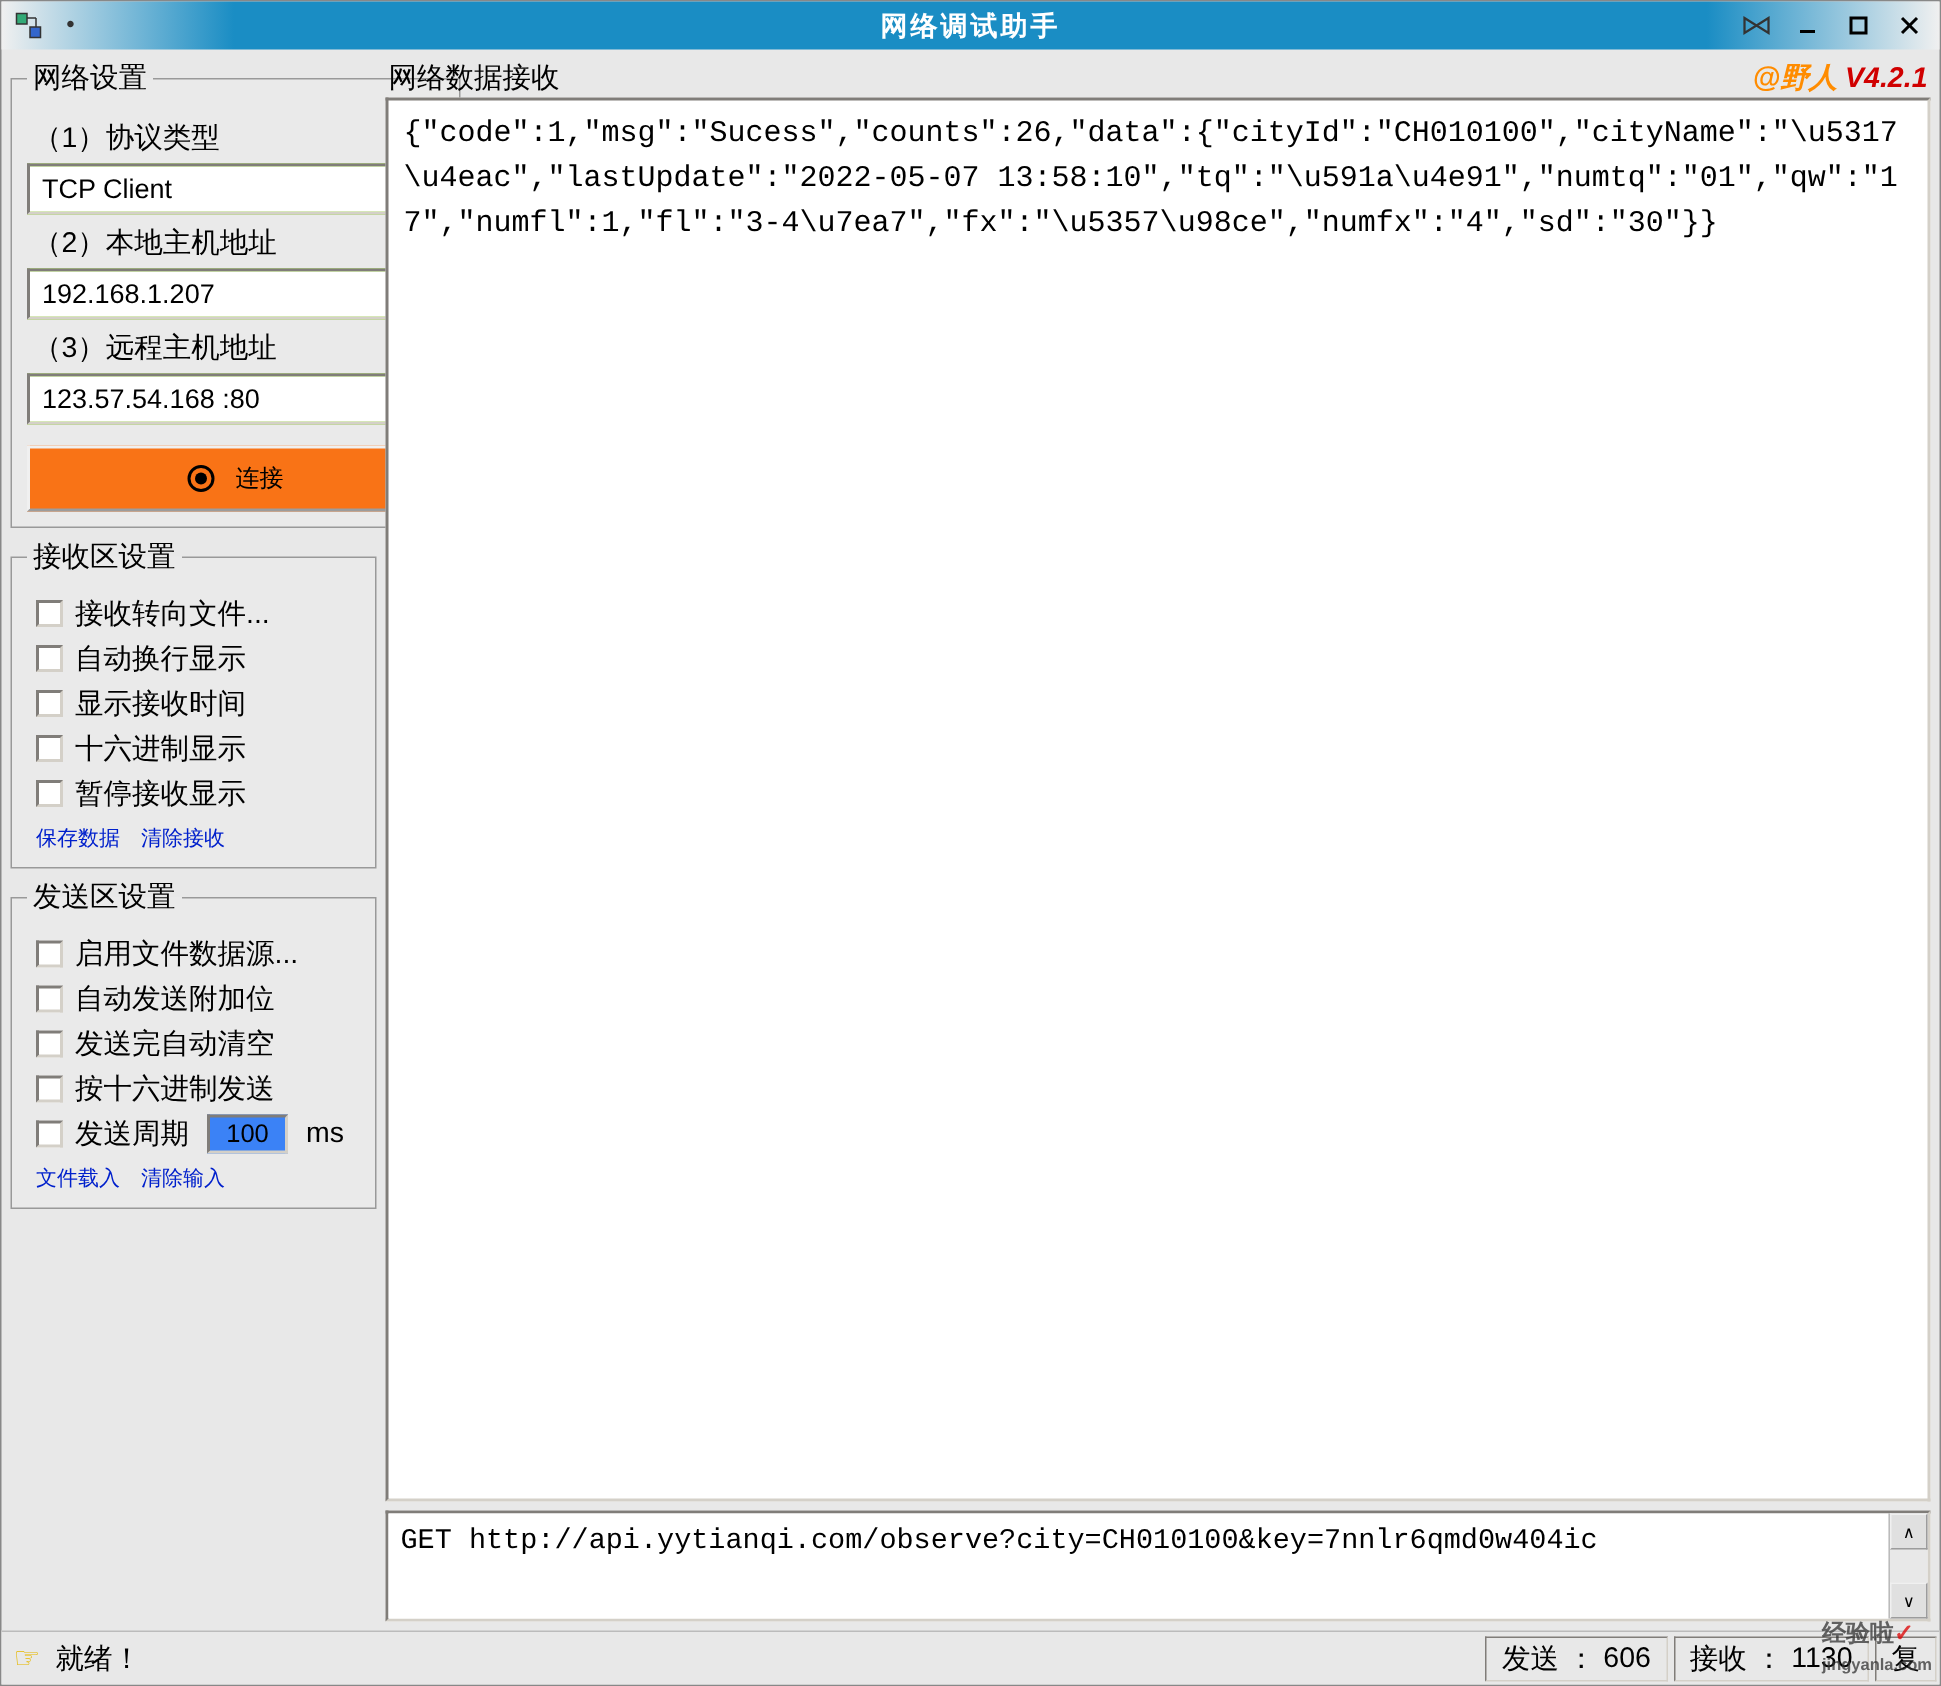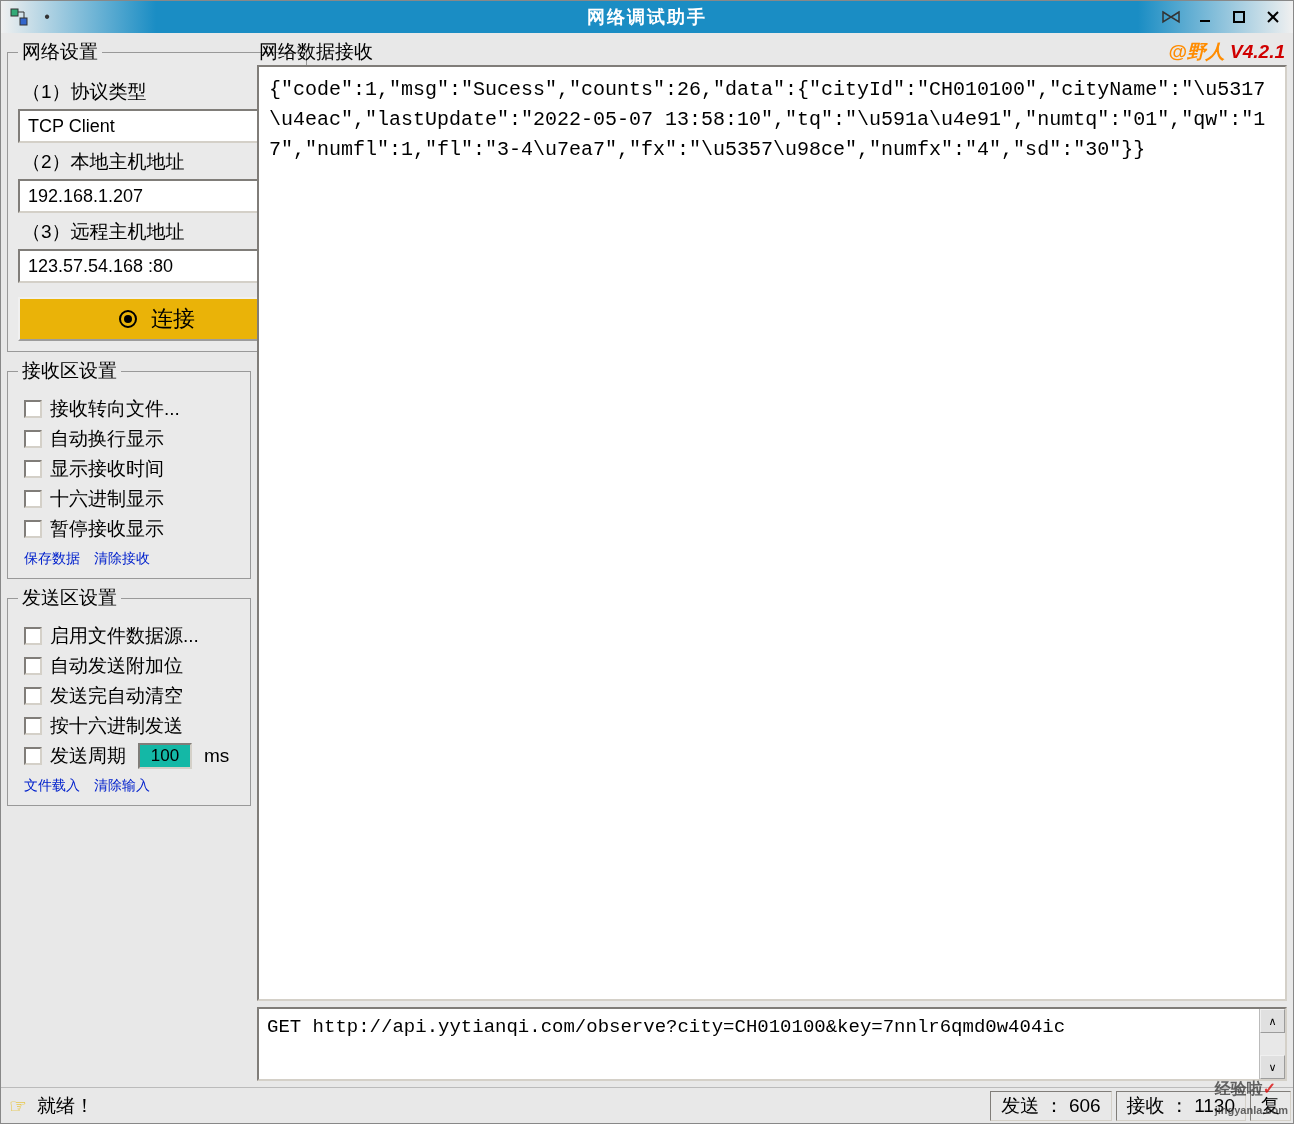--- a/index.html
+++ b/index.html
@@ -112,23 +112,23 @@
       width: 26px;
       background: #e0e0e0;
       border-left: 1px solid #999;
       display: flex; align-items: center; justify-content: center;
       font-size: 12px;
     }
     .connect-btn {
       margin-top: 14px;
       width: 100%;
       height: 44px;
-      background: #eab308;
+      background: #f97316;
       border: 2px outset #f0f0f0;
-      font-size: 22px;
+      font-size: 16px;
       display: flex;
       align-items: center;
       justify-content: center;
       gap: 14px;
       cursor: pointer;
     }
     .circle-icon {
       width: 18px; height: 18px;
       border: 2px solid #000;
       border-radius: 50%;
@@ -164,21 +164,21 @@
     }
     .link {
       color: #0020cc;
       font-size: 14px;
       cursor: pointer;
     }
     .period-input {
       width: 54px;
       height: 26px;
       border: 2px inset #d4d0c8;
-      background: #14b8a6;
+      background: #3b82f6;
       text-align: center;
       font-size: 17px;
       margin: 0 4px;
       font-family: Arial, sans-serif;
     }
     .recv-header {
       display: flex;
       justify-content: space-between;
       align-items: baseline;
       padding: 0 2px 0;

